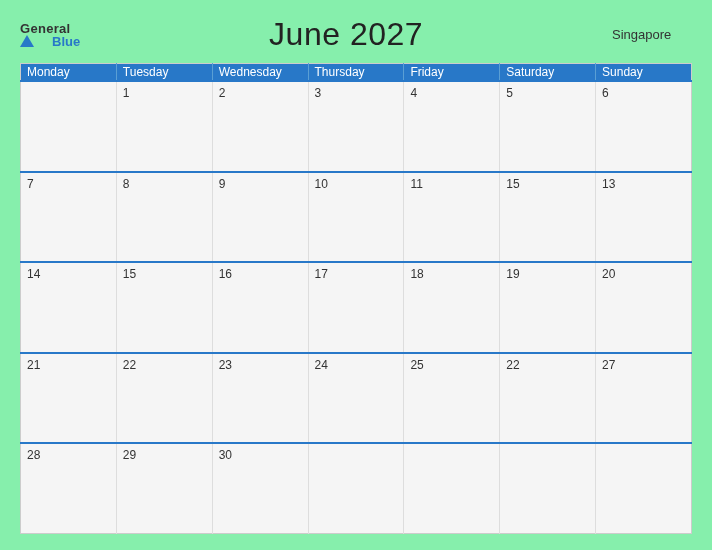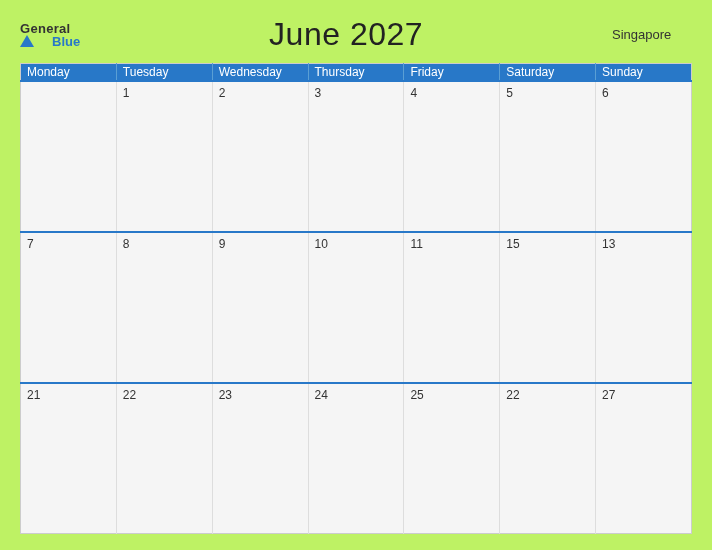--- a/index.html
+++ b/index.html
@@ -6,21 +6,21 @@
     body {
       width: 712px;
       height: 550px;
       background: #fff;
       font-family: Arial, sans-serif;
       overflow: hidden;
     }
     .page {
       width: 712px;
       height: 550px;
-      background: #bef264;
+      background: #86efac;
       padding: 16px 20px 16px 20px;
       display: flex;
       flex-direction: column;
     }
     .header {
       display: flex;
       align-items: center;
       justify-content: space-between;
       margin-bottom: 10px;
     }
@@ -147,23 +147,41 @@
         <tr>
           <td><span class="date-num">7</span></td>
           <td><span class="date-num">8</span></td>
           <td><span class="date-num">9</span></td>
           <td><span class="date-num">10</span></td>
           <td><span class="date-num">11</span></td>
           <td><span class="date-num">15</span></td>
           <td><span class="date-num">13</span></td>
         </tr>
         <tr>
+          <td><span class="date-num">14</span></td>
+          <td><span class="date-num">15</span></td>
+          <td><span class="date-num">16</span></td>
+          <td><span class="date-num">17</span></td>
+          <td><span class="date-num">18</span></td>
+          <td><span class="date-num">19</span></td>
+          <td><span class="date-num">20</span></td>
+        </tr>
+        <tr>
           <td><span class="date-num">21</span></td>
           <td><span class="date-num">22</span></td>
           <td><span class="date-num">23</span></td>
           <td><span class="date-num">24</span></td>
           <td><span class="date-num">25</span></td>
           <td><span class="date-num">22</span></td>
           <td><span class="date-num">27</span></td>
         </tr>
+        <tr>
+          <td><span class="date-num">28</span></td>
+          <td><span class="date-num">29</span></td>
+          <td><span class="date-num">30</span></td>
+          <td></td>
+          <td></td>
+          <td></td>
+          <td></td>
+        </tr>
       </tbody>
   </table>
 </div>
 
 </body></html>

